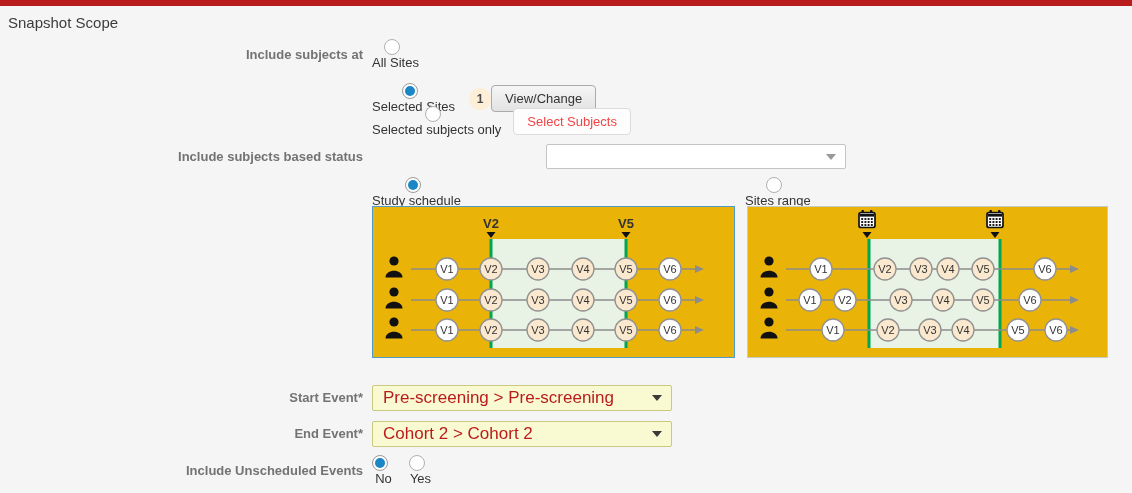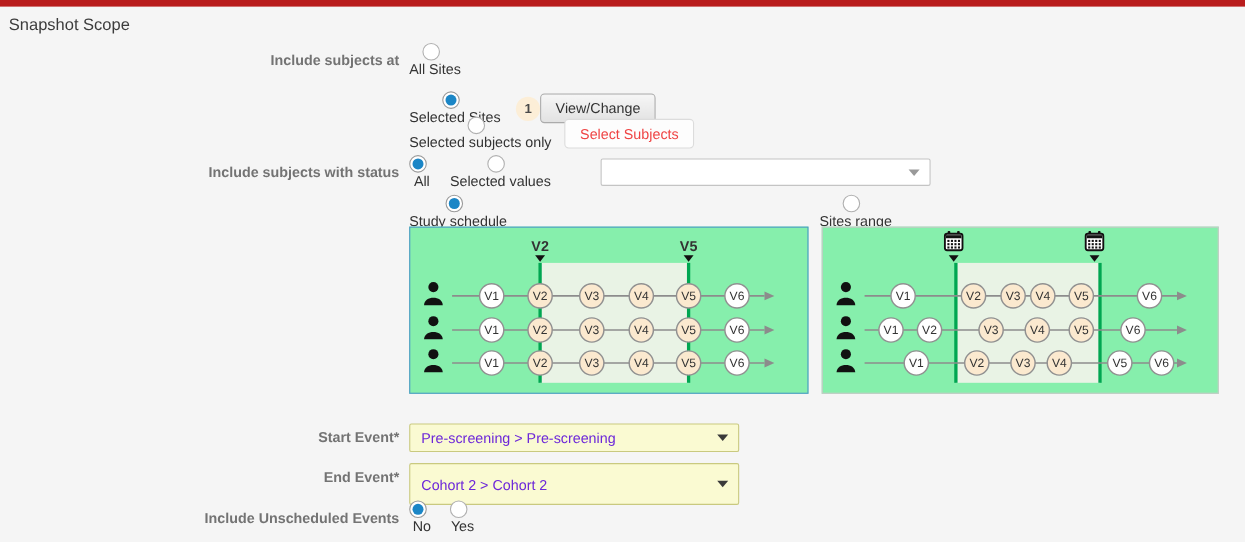--- a/index.html
+++ b/index.html
@@ -13,27 +13,27 @@
   .ctl-row{position:absolute;display:flex;align-items:center;}
   .radio-opt{display:flex;align-items:center;font-size:13px;color:#333;white-space:nowrap;flex-direction:column;}
   .radio{width:16px;height:16px;border-radius:50%;border:1px solid #b0b0b0;background:#fff;box-sizing:border-box;position:relative;flex:none;margin-right:7px;}
   .radio.selected{border-color:#9a9a9a;}
   .radio.selected::after{content:"";position:absolute;left:2px;top:2px;right:2px;bottom:2px;border-radius:50%;background:#1b86c6;}
   .badge{width:22px;height:22px;border-radius:50%;background:#fceed7;display:flex;align-items:center;justify-content:center;
          font-size:12px;font-weight:bold;color:#4a4a4a;margin-left:14px;flex:none;}
   .btn{height:27px;padding:0 13px;font-size:13px;border-radius:4px;display:flex;align-items:center;box-sizing:border-box;}
   .btn-normal{background:linear-gradient(#f6f6f6,#e2e2e2);border:1px solid #ababab;color:#333;}
   .btn-disabled{background:#fdfdfd;border:1px solid #dcdcdc;color:#ef4444;margin-left:12px;}
-  .select{position:absolute;box-sizing:border-box;display:flex;align-items:center;padding:0 26px 0 10px;font-size:13px;color:#6d28d9;border-radius:2px;}
+  .select{position:absolute;box-sizing:border-box;display:flex;align-items:center;padding:0 26px 0 10px;font-size:17px;color:#b91c1c;border-radius:2px;}
   .chev{position:absolute;right:9px;top:50%;margin-top:-3px;width:0;height:0;
         border-left:5px solid transparent;border-right:5px solid transparent;border-top:6px solid #3a3a3a;}
   .select-empty{background:#fff;border:1px solid #c4c4c4;}
   .select-empty .chev{border-top-color:#999;}
   .select-yellow{background:#fafad2;border:1px solid #c9c97f;}
-  .panel{position:absolute;background:#86efac;box-sizing:border-box;}
+  .panel{position:absolute;background:#eab308;box-sizing:border-box;}
   .panel-blue{border:1px solid #4e9ac8;}
   .panel-gray{border:1px solid #c9c9c9;}
 </style>
 </head>
 <body>
 
 <div class="app">
   <div class="page-title">Snapshot Scope</div>
 
   <div class="form-label" style="top:41px">Include subjects at</div>
@@ -55,32 +55,22 @@
   </div>
 
   <div class="ctl-row" style="left:372px;top:102px;height:27px">
     <div class="radio-opt">
       <span class="radio"></span>
       <span>Selected subjects only</span>
     </div>
     <button class="btn btn-disabled" disabled="">Select Subjects</button>
   </div>
 
-  <div class="form-label" style="top:143px">Include subjects with status</div>
-
-  <div class="ctl-row" style="left:372px;top:140px;height:20px">
-    <div class="radio-opt">
-      <span class="radio selected"></span>
-      <span>All</span>
-    </div>
-    <div class="radio-opt" style="margin-left:14px">
-      <span class="radio"></span>
-      <span>Selected values</span>
-    </div>
-  </div>
+  <div class="form-label" style="top:143px">Include subjects based status</div>
+
 
   <div class="select select-empty" style="left:546px;top:138px;width:300px;height:25px">
     <span></span>
     <span class="chev"></span>
   </div>
 
 
   <div class="ctl-row" style="left:372px;top:177px;height:18px">
     <div class="radio-opt">
       <span class="radio selected"></span>
@@ -240,21 +230,21 @@
         <text x="308" y="127" text-anchor="middle" font-size="11" fill="#333333" font-family="Liberation Sans, sans-serif">V6</text>
       </svg></div>
 
   <div class="form-label" style="top:384px">Start Event*</div>
   <div class="select select-yellow" style="left:372px;top:379px;width:300px;height:26px">
     <span>Pre-screening &gt; Pre-screening</span>
     <span class="chev"></span>
   </div>
 
   <div class="form-label" style="top:420px">End Event*</div>
-  <div class="select select-yellow" style="left:372px;top:415px;width:300px;height:38px">
+  <div class="select select-yellow" style="left:372px;top:415px;width:300px;height:26px">
     <span>Cohort 2 &gt; Cohort 2</span>
     <span class="chev"></span>
   </div>
 
   <div class="form-label" style="top:457px">Include Unscheduled Events</div>
   <div class="ctl-row" style="left:372px;top:455px;height:18px">
     <div class="radio-opt">
       <span class="radio selected"></span>
       <span>No</span>
     </div>

